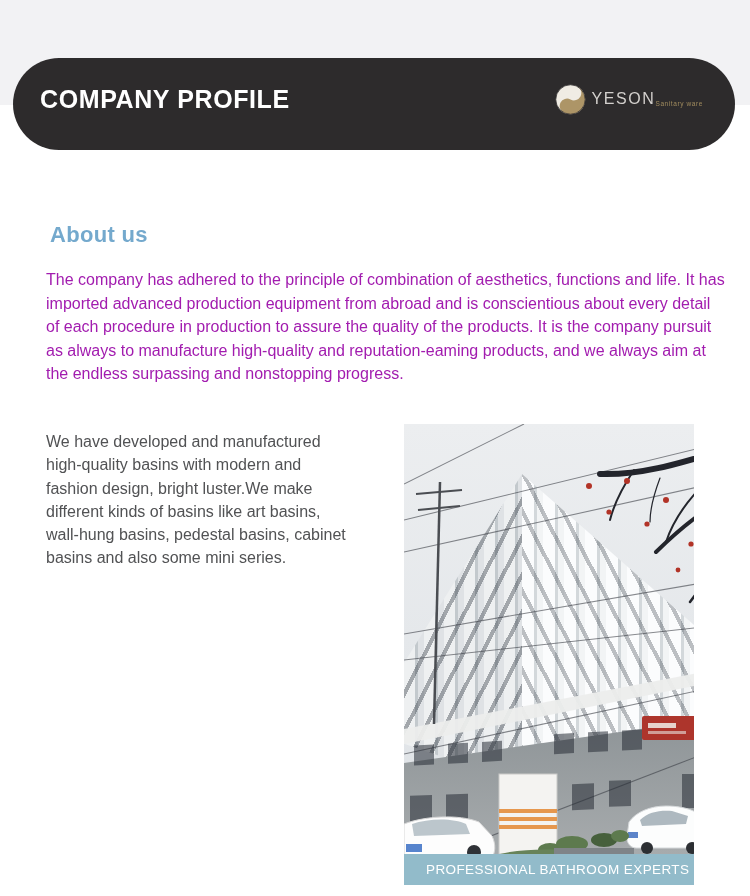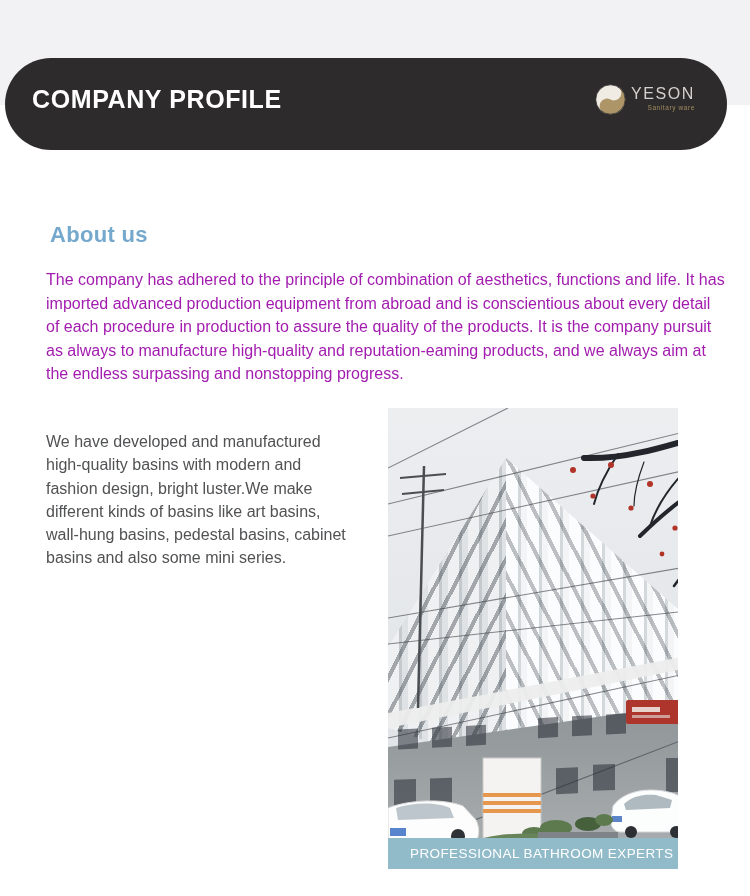--- a/index.html
+++ b/index.html
@@ -4,48 +4,48 @@
 <style>
   html,body{margin:0;padding:0;}
   body{
     width:750px;height:896px;position:relative;background:#ffffff;
     font-family:"Liberation Sans","DejaVu Sans",sans-serif;
     overflow:hidden;
   }
   .top-band{position:absolute;left:0;top:0;width:750px;height:105px;background:#f2f2f4;}
   
   .header-bar{
-    position:absolute;left:5px;top:58px;width:722px;height:92px;
+    position:absolute;left:13px;top:58px;width:722px;height:92px;
     background:#2d2b2c;border-radius:46px;
     display:flex;align-items:center;justify-content:space-between;
     padding:0 32px 10px 27px;box-sizing:border-box;z-index:5;
   }
   .header-title{color:#ffffff;font-size:25px;font-weight:700;letter-spacing:.6px;margin:0;}
   .logo{display:flex;align-items:center;gap:5px;}
   .logo-icon{width:31px;height:31px;display:block;}
-  .logo-text{display:flex;flex-direction:column;line-height:1;}
+  .logo-text{display:flex;flex-direction:row;line-height:1;}
   .logo-name{color:#d3d0cd;font-size:16px;letter-spacing:1.6px;font-weight:400;}
   .logo-tagline{color:#a18c5e;font-size:6.5px;letter-spacing:.6px;align-self:flex-end;margin-top:3px;}
   
   .about-heading{
     position:absolute;left:50px;top:222px;margin:0;
     font-size:22px;font-weight:700;color:#74a9cd;letter-spacing:.3px;
   }
   .about-intro{
     position:absolute;left:46px;top:268px;width:682px;margin:0;
     font-size:16px;line-height:23.5px;color:#a21caf;
   }
   .col-text{
     position:absolute;left:46px;top:430px;width:304px;
     font-size:16px;line-height:23.3px;color:#515254;
   }
   .col-text p{margin:0 0 30px 0;}
   
   .factory-photo{
-    position:absolute;left:388px;top:408px;width:290px;height:461px;margin:0;
+    position:absolute;left:388px;top:408px;width:290px;height:461px;margin:16px;
     overflow:hidden;background:linear-gradient(#eceef0,#dde1e5);
   }
   .face-left{
     position:absolute;left:0;top:50px;width:118px;height:310px;z-index:1;
     clip-path:polygon(100% 0,0 61%,0 87%,100% 100%);
     background:
       repeating-linear-gradient(117deg, rgba(40,48,58,0) 0 13px, rgba(40,48,58,.38) 13px 17px),
       repeating-linear-gradient(90deg, #eef0f1 0 11px, #c3c9cd 11px 14px, #dfe2e5 14px 20px);
   }
   .face-right{

